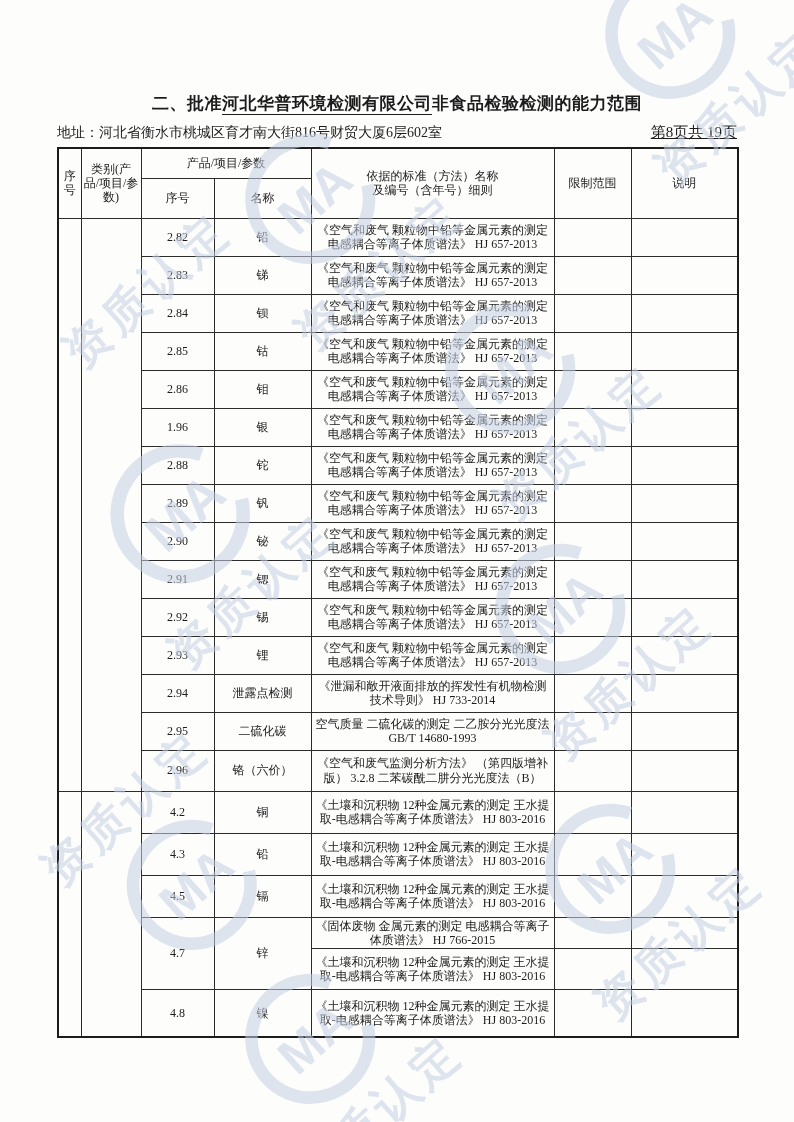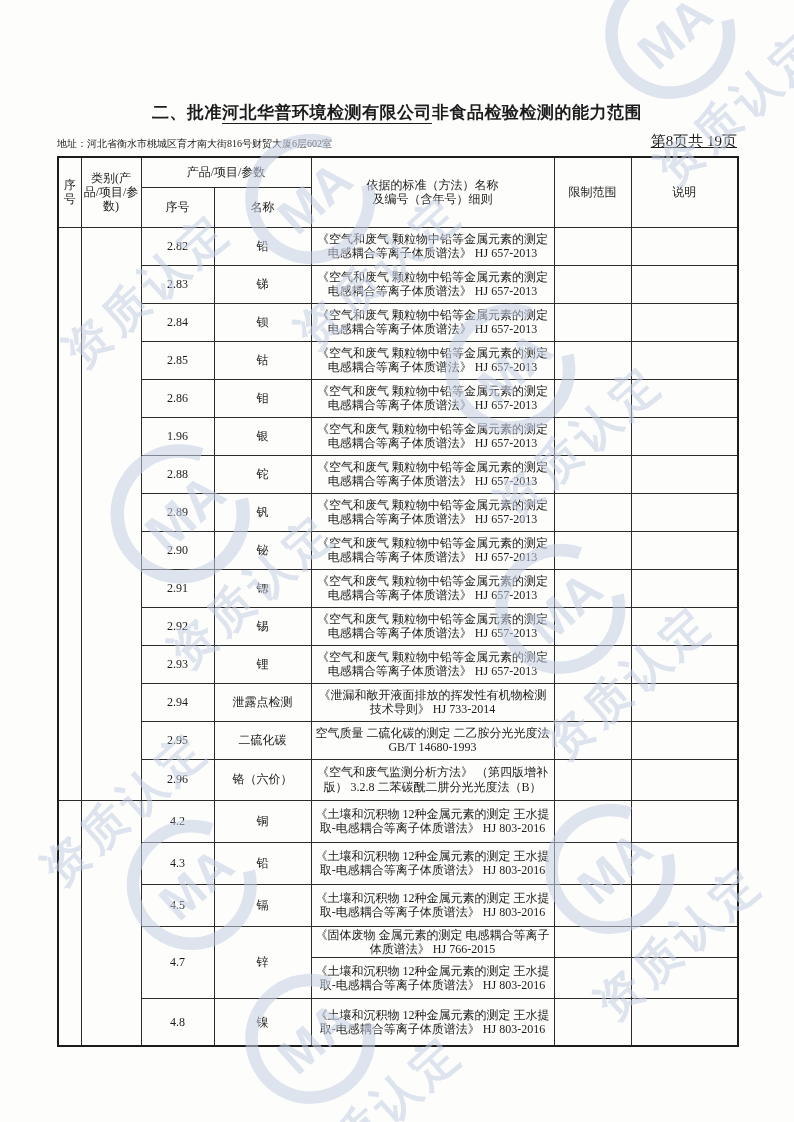--- a/index.html
+++ b/index.html
@@ -15,26 +15,26 @@
     padding:92px 57px 0 57px;
   }
   
   .wm-layer { position:absolute; inset:0; pointer-events:none; z-index:6; }
   .wm { position:absolute; display:flex; flex-direction:column; align-items:center;
         transform:rotate(-42deg); color:var(--wm-color,#c6d0e3); opacity:.55; }
   .wm svg { display:block; }
   .wm-text { font-family:"Liberation Sans","DejaVu Sans",sans-serif;
              font-weight:bold; font-size:46px; letter-spacing:5px; white-space:nowrap; }
   
-  .title { text-align:center; font-size:17px; font-weight:bold; letter-spacing:.5px;margin-top:9px; }
+  .title { text-align:center; font-size:17px; font-weight:bold; letter-spacing:.5px; }
   .title .uline { border-bottom:1.5px solid #1c1c1c; padding-bottom:1px; }
   .meta-cert { margin-top:9px; font-size:13px; }
   .meta-cert .num { font-weight:bold; letter-spacing:.5px; }
   .meta-row { margin-top:8px; display:flex; justify-content:space-between; align-items:flex-end; }
-  .meta-addr { font-size:10px; }
+  .meta-addr { font-size:14px; }
   .page-info { font-size:15px; white-space:nowrap;text-decoration:underline; }
   
   table.cap { border-collapse:collapse; table-layout:fixed; width:680px; margin-top:5px;
               font-size:12px; line-height:1.18; }
   table.cap th, table.cap td {
     border:1px solid #2b2b2b; text-align:center; vertical-align:middle;
     padding:1px 2px; font-weight:normal; overflow:hidden;
   }
   table.cap { border:2px solid #1c1c1c; }
   th.hdr { font-size:12px; }

